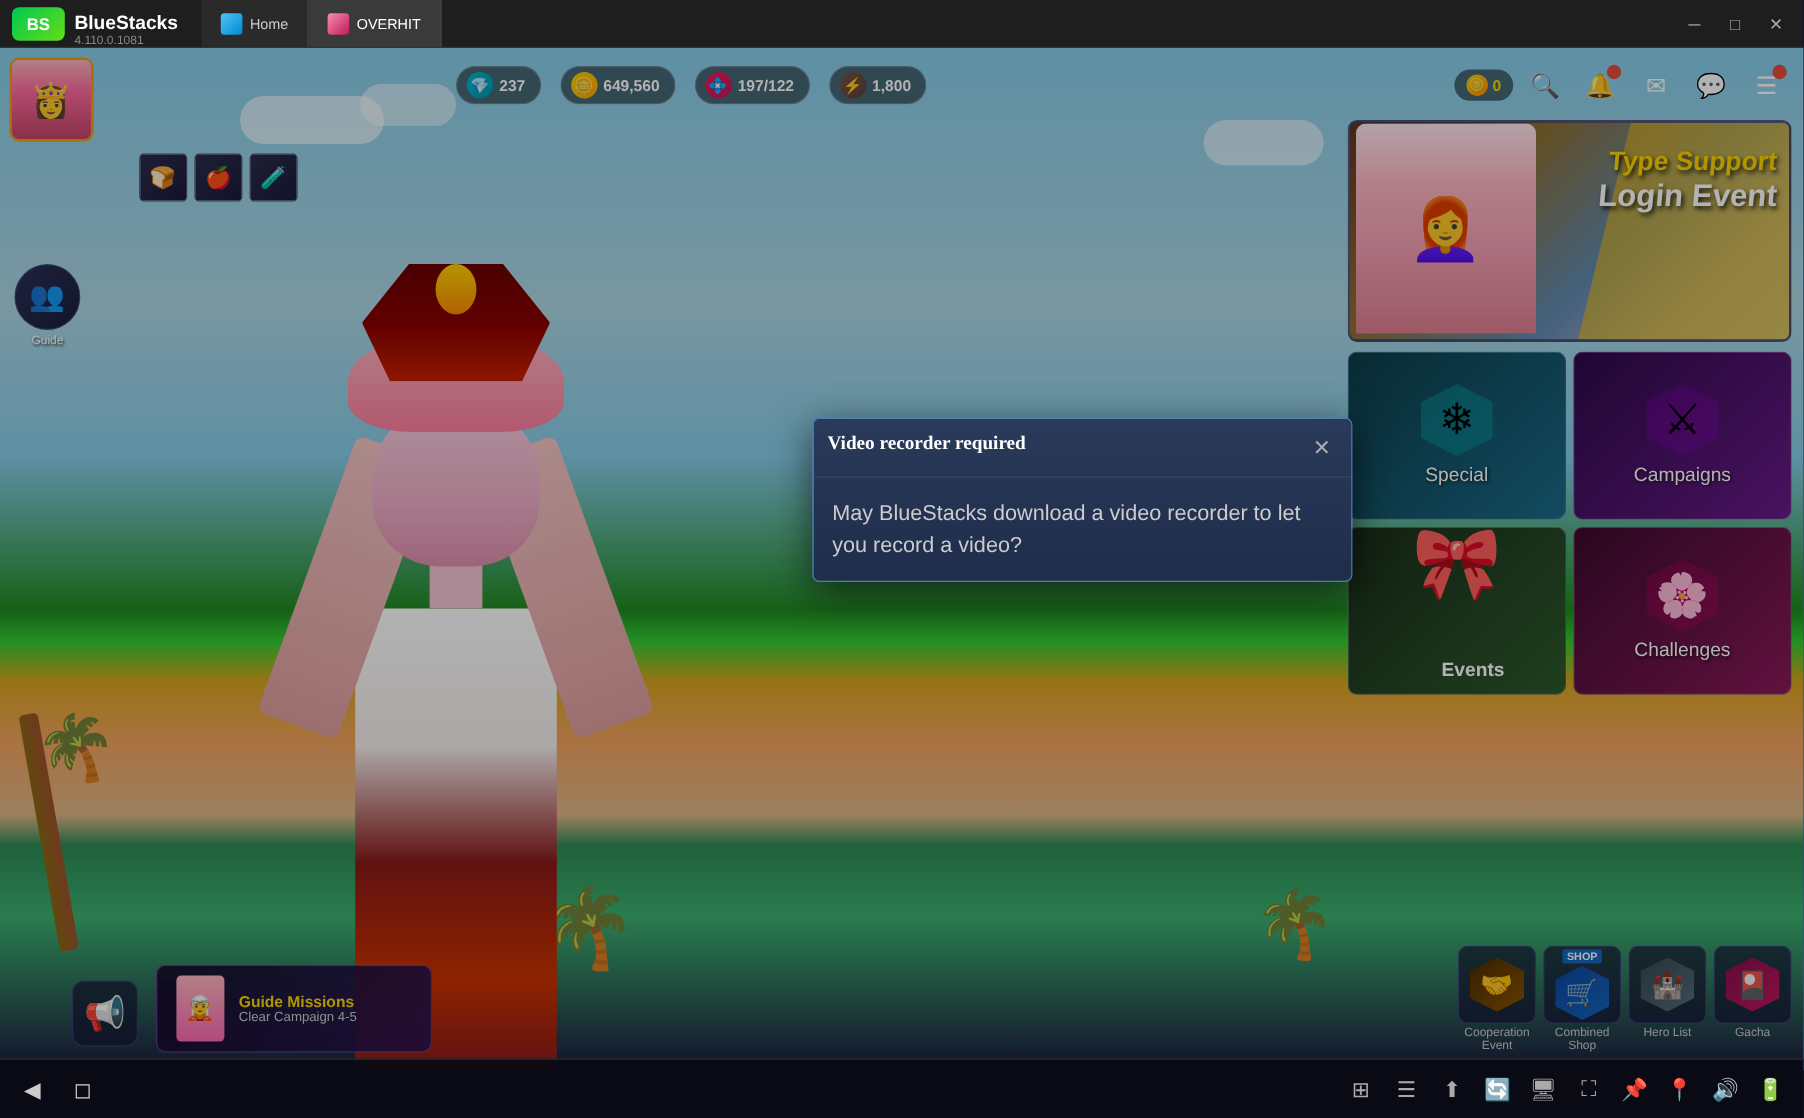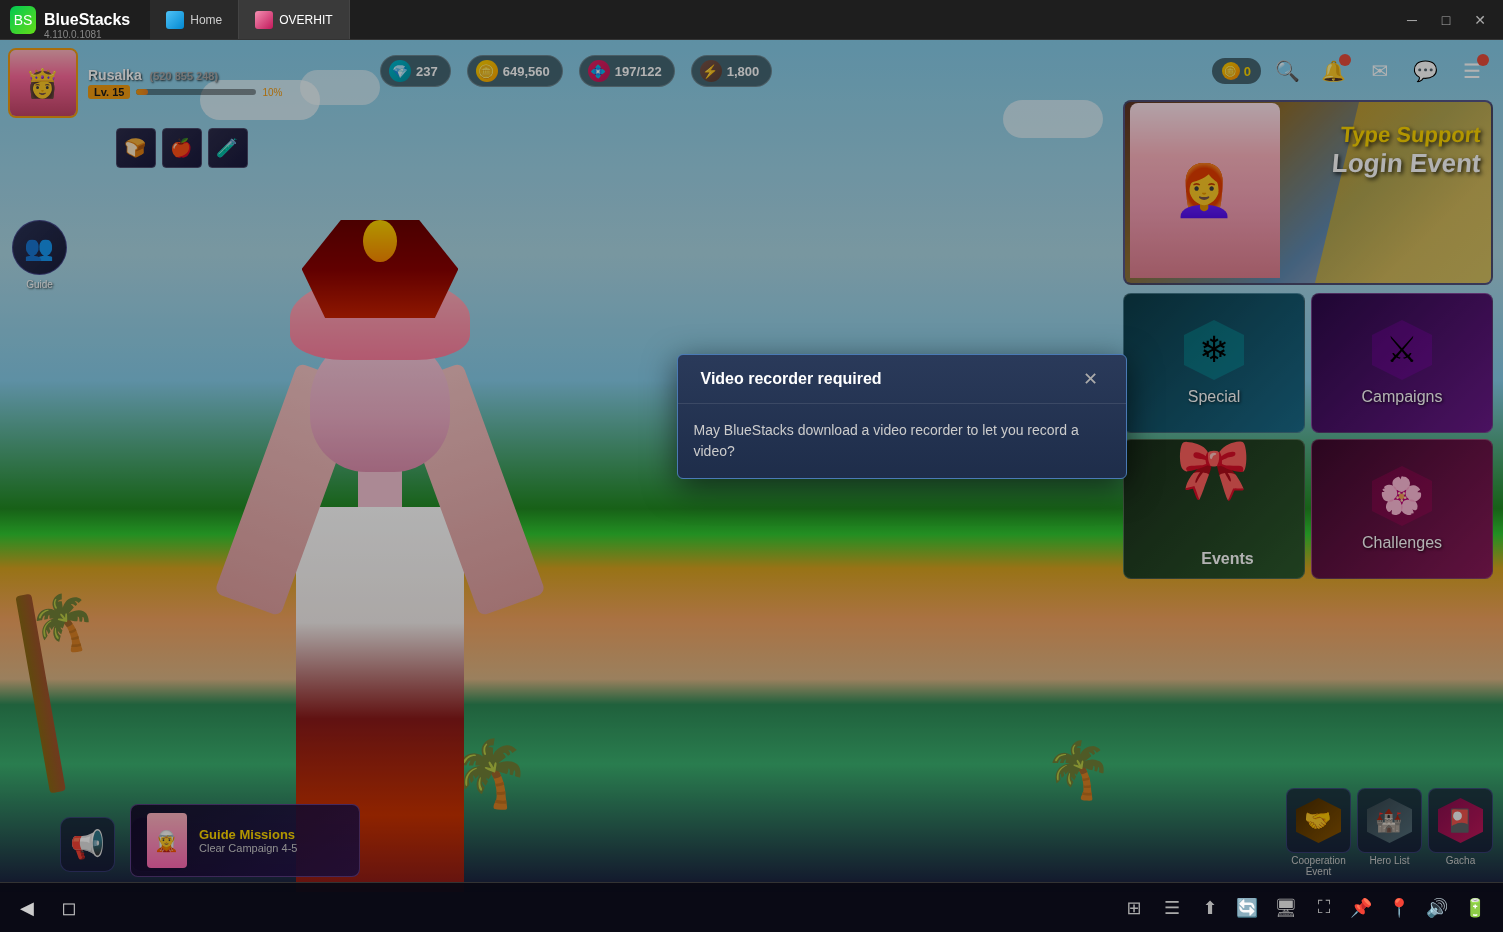--- a/index.html
+++ b/index.html
@@ -25,29 +25,29 @@
       z-index: 100;
       border-bottom: 1px solid #333;
     }
     .titlebar-logo {
       display: flex;
       align-items: center;
       padding: 0 10px;
       gap: 8px;
     }
     .bs-icon {
-      width: 26px;
+      width: 44px;
       height: 28px;
       background: linear-gradient(135deg, #00c853, #64dd17);
       border-radius: 6px;
       display: flex;
       align-items: center;
       justify-content: center;
       font-size: 14px;
-      font-weight: normal;
+      font-weight: bold;
       color: white;
     }
     .bs-name {
       color: #fff;
       font-size: 16px;
       font-weight: bold;
       margin-top: 12px;
     }
     .bs-version {
       color: #888;
@@ -646,45 +646,45 @@
       background: linear-gradient(180deg, #2a3a5a 0%, #1e2d4a 100%);
       border: 1px solid #4a7ab5;
       border-radius: 6px;
       width: 450px;
       padding: 0;
       box-shadow: 0 8px 32px rgba(0,0,0,0.6);
       overflow: hidden;
     }
     .dialog-header {
       display: flex;
-      align-items: center;
       justify-content: space-between;
-      padding: 12px 23px;
+      padding: 12px 12px;
       border-bottom: 1px solid rgba(255,255,255,0.1);
+      font-family: Liberation Serif, serif;
     }
     .dialog-title {
       color: #fff;
       font-size: 16px;
       font-weight: bold;
     }
     .dialog-close {
       width: 24px;
       height: 24px;
       display: flex;
       align-items: center;
       justify-content: center;
       color: #aaa;
       font-size: 18px;
       cursor: pointer;
       border-radius: 3px;
     }
     .dialog-body {
       padding: 16px;
       color: #ccc;
-      font-size: 14px;
+      font-size: 18px;
       line-height: 1.5;
     }
     .dialog-footer {
       padding: 12px 16px 16px;
       display: flex;
       justify-content: flex-end;
     }
     .dialog-btn {
       background: linear-gradient(180deg, #1e90ff, #0066cc);
       color: #fff;
@@ -764,33 +764,20 @@
       <div style="position:absolute;bottom:90%;left:44%;right:44%;height:6%;background:linear-gradient(180deg,#ffd700,#ff8c00);border-radius:50%;"></div>
     </div>
   </div>
 
   <div class="top-hud">
 
     <div class="player-info">
       <div class="player-avatar">
         <div class="avatar-inner">👸</div>
       </div>
-      <div class="player-details">
-        <div class="player-name">
-          <span>Rusalka</span>
-          <span style="color:#aaa;font-size:11px;margin-left:4px;">(520 855 248)</span>
-        </div>
-        <div class="player-level">
-          <span class="level-badge">Lv. 15</span>
-          <div class="exp-bar-container">
-            <div class="exp-bar-fill" style="width:10%;"></div>
-          </div>
-          <span class="exp-text">10%</span>
-        </div>
-      </div>
     </div>
 
     <div class="quick-items">
       <div class="quick-item">🍞</div>
       <div class="quick-item">🍎</div>
       <div class="quick-item">🧪</div>
     </div>
 
     <div class="currency-bar">
       <div class="currency-item">
@@ -890,20 +877,29 @@
       </div>
     </div>
   </div>
 
   <div class="bottom-right-icons">
     <div class="br-icon-item">
       <div class="br-icon">
         <div style="width:45px;height:45px;background:linear-gradient(135deg,#4a2c00,#8a5500);clip-path:polygon(50% 0%,100% 25%,100% 75%,50% 100%,0% 75%,0% 25%);display:flex;align-items:center;justify-content:center;font-size:22px;">🤝</div>
       </div>
       <span class="br-label">Cooperation<br>Event</span>
+    </div>
+    <div class="br-icon-item">
+      <div class="br-icon">
+        <div style="display:flex;flex-direction:column;align-items:center;">
+          <span style="color:#fff;font-size:9px;font-weight:bold;background:#1565C0;padding:1px 4px;border-radius:2px;margin-bottom:2px;">SHOP</span>
+          <div style="width:45px;height:45px;background:linear-gradient(135deg,#0d47a1,#1565c0);clip-path:polygon(50% 0%,100% 25%,100% 75%,50% 100%,0% 75%,0% 25%);display:flex;align-items:center;justify-content:center;font-size:22px;">🛒</div>
+        </div>
+      </div>
+      <span class="br-label">Combined<br>Shop</span>
     </div>
     <div class="br-icon-item">
       <div class="br-icon">
         <div style="width:45px;height:45px;background:linear-gradient(135deg,#37474f,#546e7a);clip-path:polygon(50% 0%,100% 25%,100% 75%,50% 100%,0% 75%,0% 25%);display:flex;align-items:center;justify-content:center;font-size:22px;">🏰</div>
       </div>
       <span class="br-label">Hero List</span>
     </div>
     <div class="br-icon-item">
       <div class="br-icon">
         <div style="width:45px;height:45px;background:linear-gradient(135deg,#880e4f,#c2185b);clip-path:polygon(50% 0%,100% 25%,100% 75%,50% 100%,0% 75%,0% 25%);display:flex;align-items:center;justify-content:center;font-size:22px;">🎴</div>

